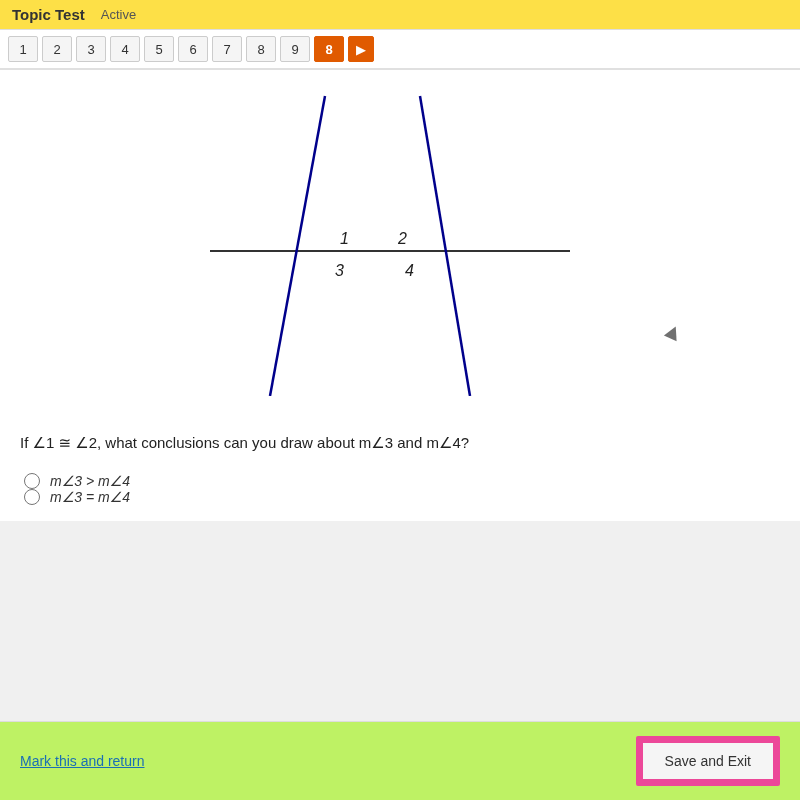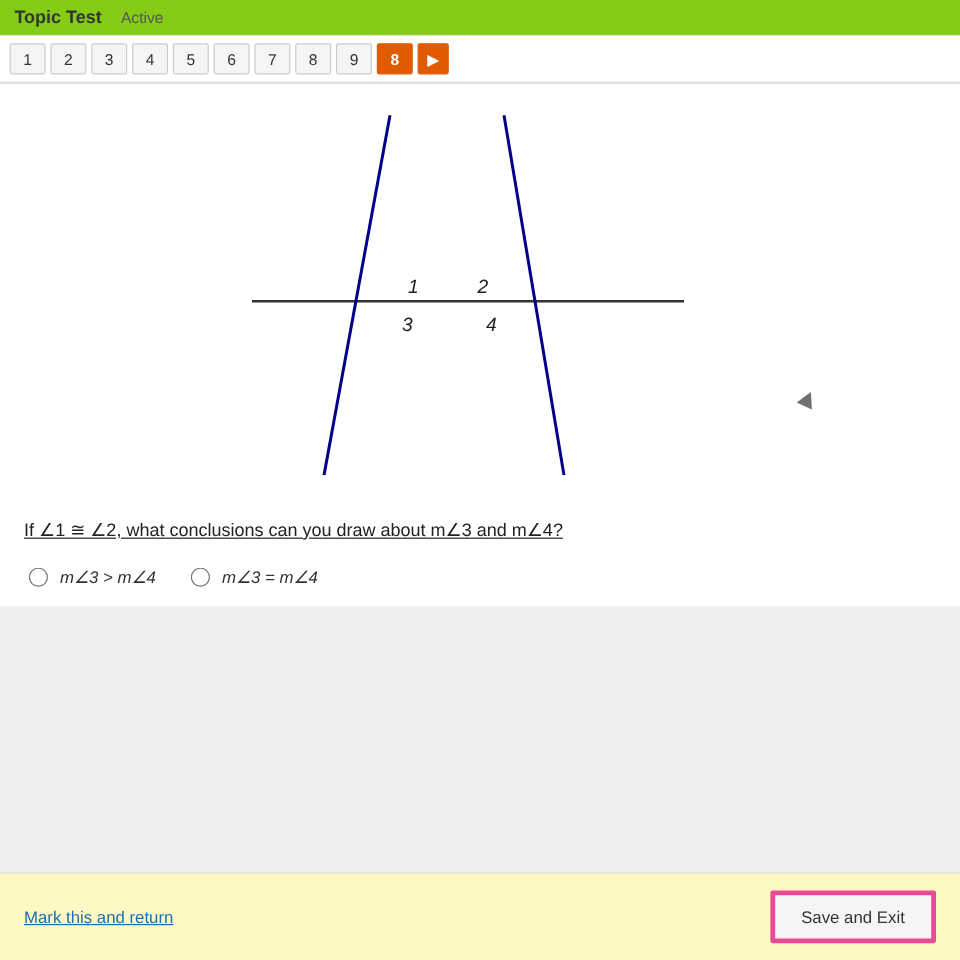--- a/index.html
+++ b/index.html
@@ -7,21 +7,21 @@
     body {
       width: 800px;
       height: 800px;
       background: #f0f0f0;
       font-family: Arial, sans-serif;
       overflow: hidden;
     }
 
     
     .header {
-      background: #84cc16;
+      background: #fde047;
       padding: 6px 12px;
       display: flex;
       align-items: center;
       gap: 8px;
       border-bottom: 1px solid #ddd;
     }
 
     .header-title {
       font-size: 15px;
       font-weight: bold;
@@ -91,27 +91,26 @@
     .question-area {
       padding: 10px 20px 16px 20px;
       background: #fff;
     }
 
     .question-text {
       font-size: 15px;
       color: #222;
       margin-bottom: 18px;
       line-height: 1.5;
-      text-decoration: underline;
     }
 
     .answer-choices {
       display: flex;
-      flex-direction: row;
-      gap: 29px;
+      flex-direction: column;
+      gap: 0;
       margin-left: 4px;
     }
 
     .answer-choice {
       display: flex;
       align-items: center;
       gap: 10px;
       font-size: 14px;
       color: #333;
       cursor: pointer;
@@ -127,38 +126,38 @@
     .choice-text {
       font-style: italic;
     }
 
     
     .footer {
       position: absolute;
       bottom: 0;
       left: 0;
       right: 0;
-      background: #fef9c3;
+      background: #bef264;
       border-top: 1px solid #ddd;
       padding: 14px 20px;
       display: flex;
       align-items: center;
       justify-content: space-between;
     }
 
     .mark-link {
       color: #1a6fb5;
       font-size: 14px;
       text-decoration: underline;
       cursor: pointer;
     }
 
     .save-exit-btn {
       background: #f5f5f5;
-      border: 4px solid #ec4899;
+      border: 7px solid #ec4899;
       padding: 10px 22px;
       font-size: 14px;
       color: #333;
       cursor: pointer;
       border-radius: 2px;
     }
 
     
     .cursor-indicator {
       position: absolute;

